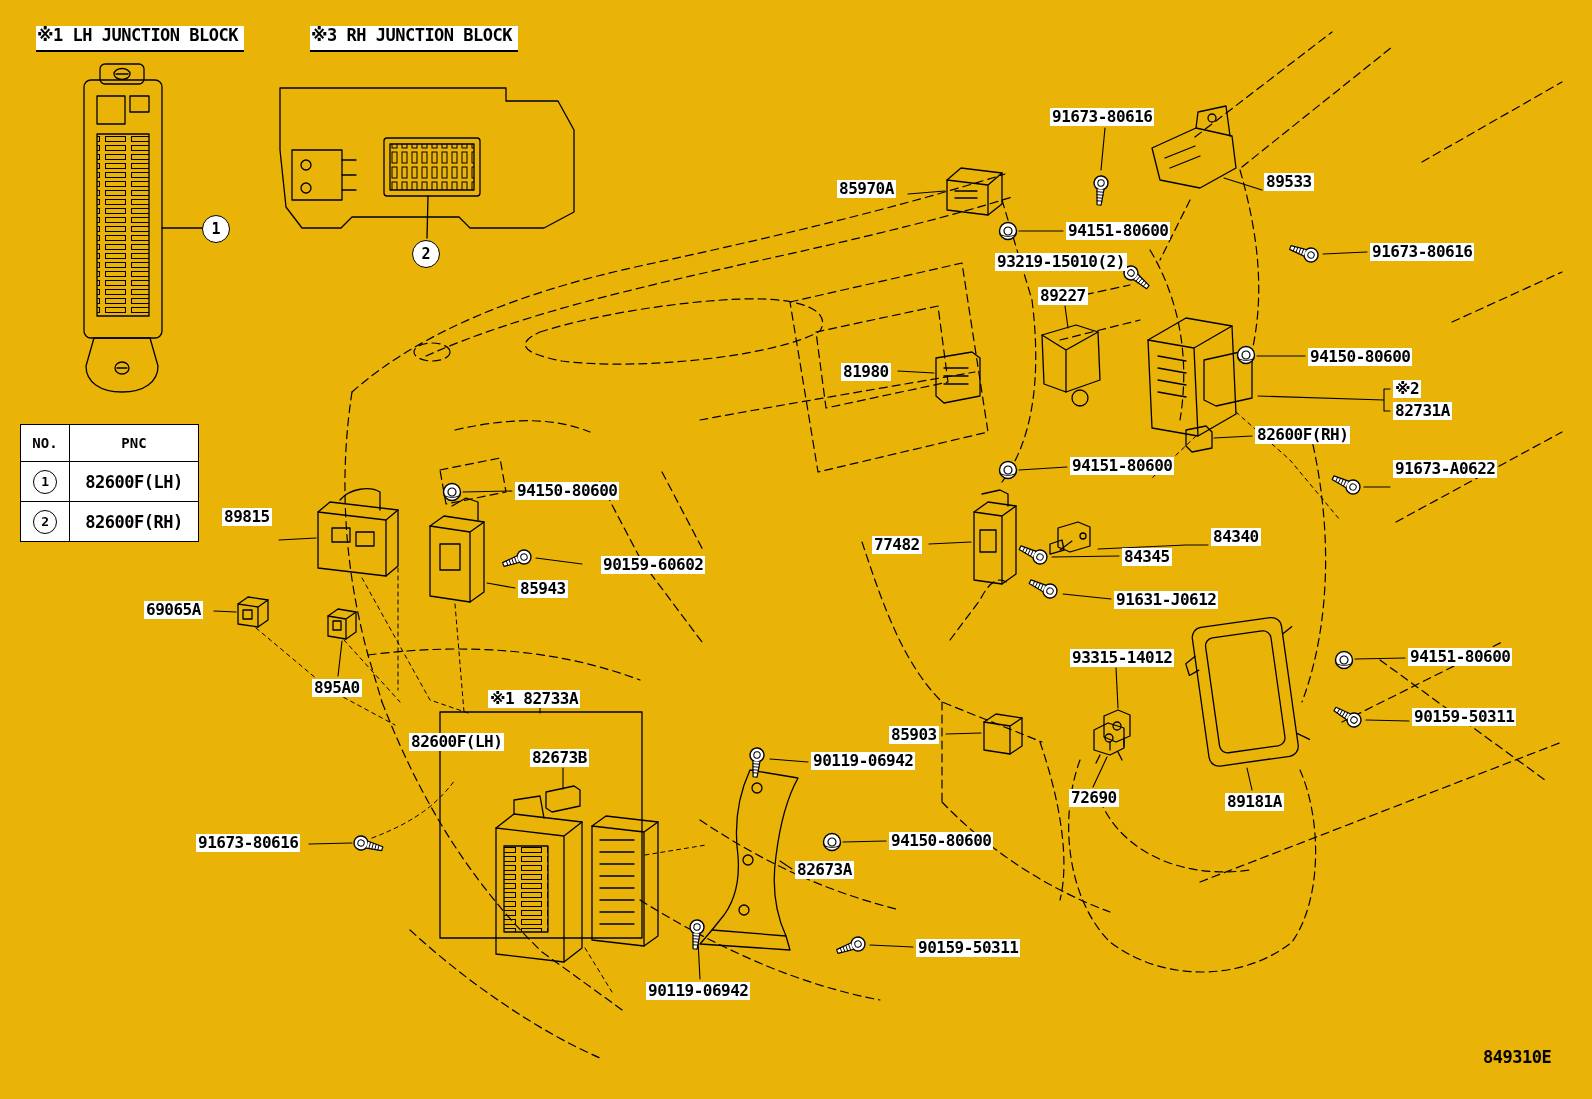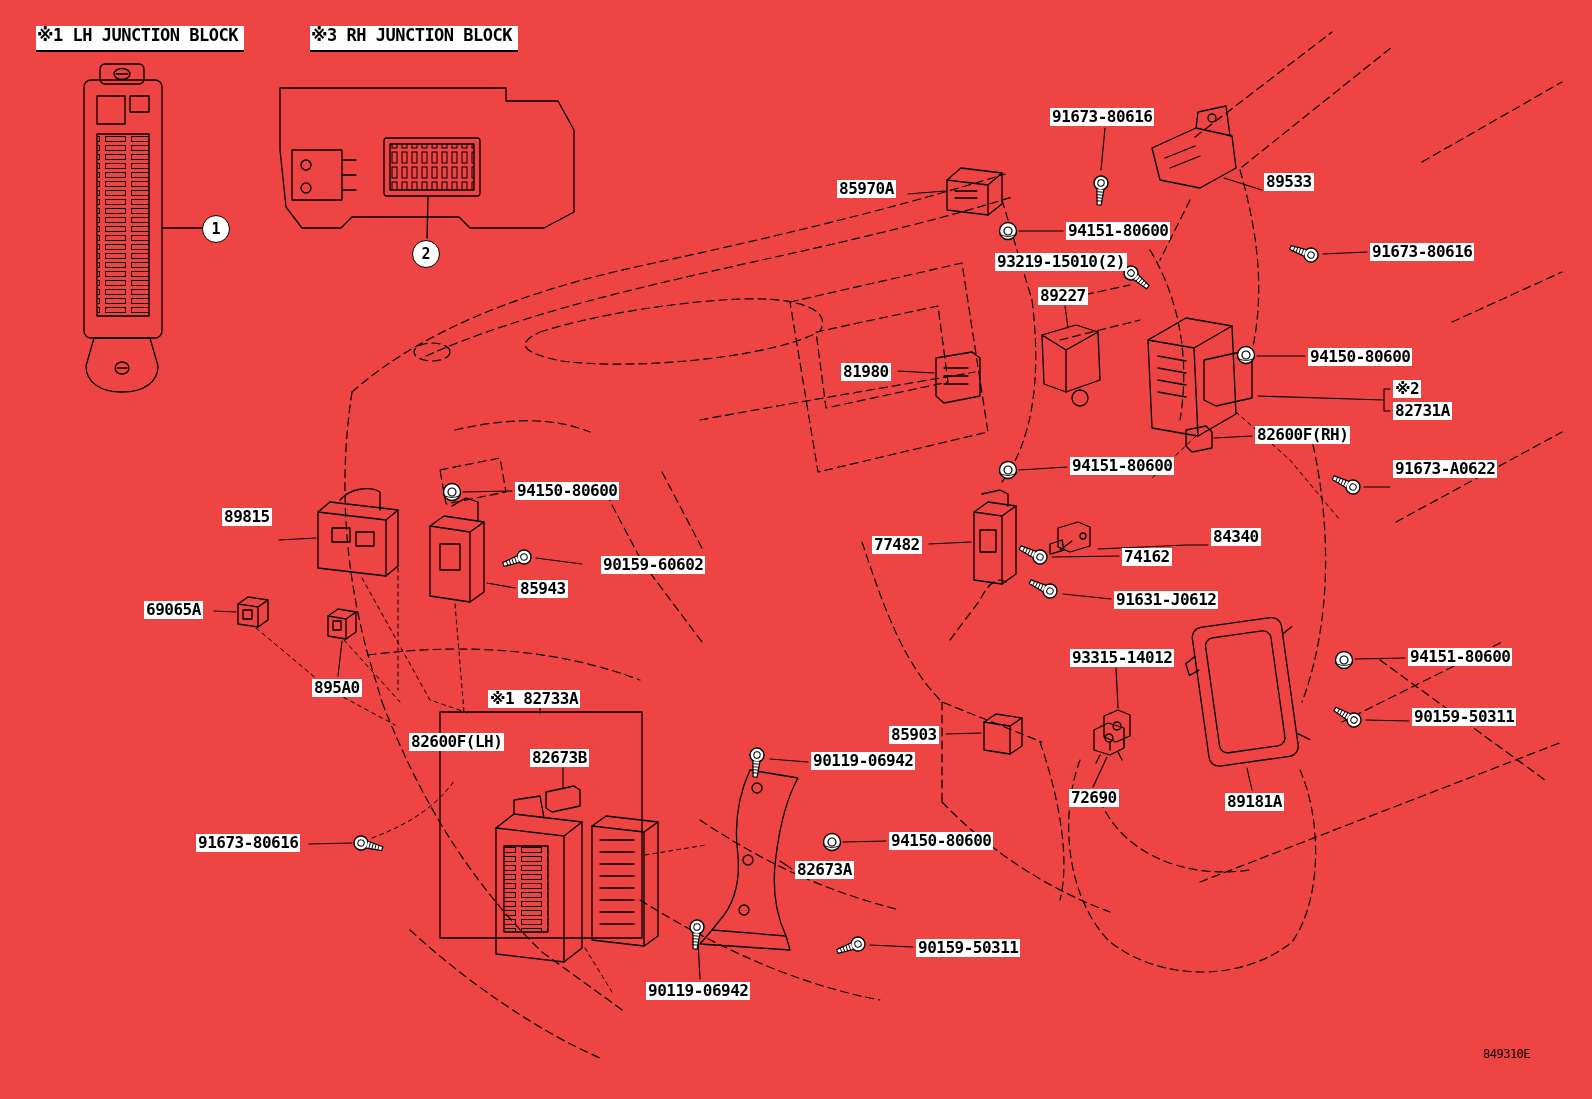--- a/index.html
+++ b/index.html
@@ -1,33 +1,33 @@
 <!DOCTYPE html>
 <html><head>
 <meta charset="utf-8">
 <style>
   html,body{margin:0;padding:0;background:#fff;}
-  .stage{position:relative;width:1592px;height:1099px;background:#ef4444;overflow:hidden;
+  .stage{position:relative;width:1592px;height:1099px;background:#eab308;overflow:hidden;
          font-family:"DejaVu Sans Mono","DejaVu Sans",monospace;color:#000;}
   .art{position:absolute;left:0;top:0;}
   .lbl{position:absolute;font-weight:700;font-size:16px;line-height:1.1;letter-spacing:-0.5px;
        white-space:nowrap;background:#fff;padding:0 2px;}
   .title{position:absolute;font-weight:700;font-size:17px;line-height:1.1;letter-spacing:-0.5px;
          white-space:nowrap;border-bottom:2px solid #000;padding:0 6px 5px 1px;background:#fff;}
   .callout{position:absolute;width:26px;height:26px;border:1.6px solid #000;border-radius:50%;
            display:flex;align-items:center;justify-content:center;font-size:15px;font-weight:700;background:#fff;}
   .pnc-table{position:absolute;left:20px;top:424px;border-collapse:collapse;background:#fff;}
   .pnc-table th,.pnc-table td{border:1.6px solid #000;font-weight:700;text-align:center;vertical-align:middle;}
   .pnc-table th{font-size:14px;height:34px;}
   .pnc-table td{font-size:17px;height:37px;letter-spacing:-0.5px;}
   .col-no{width:46px;}
   .col-pnc{width:126px;}
   .circle-num{display:inline-flex;width:22px;height:22px;border:1.6px solid #000;border-radius:50%;
               align-items:center;justify-content:center;font-size:13px;font-weight:700;}
-  .code{position:absolute;font-weight:400;font-size:12px;letter-spacing:-0.5px;}
+  .code{position:absolute;font-weight:700;font-size:17px;letter-spacing:-0.5px;}
 </style>
 </head>
 <body>
 
 <div class="stage">
 
   <svg class="art" width="1592" height="1099" viewBox="0 0 1592 1099">
     <defs>
       <pattern id="fuseH" width="26" height="9" patternUnits="userSpaceOnUse">
         <rect x="1.5" y="1.5" width="20" height="5" fill="none" stroke="#000" stroke-width="1"></rect>
@@ -287,39 +287,57 @@
       </g>
     </g>
   </svg>
 
   <div class="title" style="left:36px;top:26px">※1 LH JUNCTION BLOCK</div>
   <div class="title" style="left:310px;top:26px">※3 RH JUNCTION BLOCK</div>
 
   <div class="callout" style="left:202px;top:215px">1</div>
   <div class="callout" style="left:412px;top:240px">2</div>
 
+  <table class="pnc-table">
+    <thead>
+      <tr>
+        <th class="col-no">NO.</th>
+        <th class="col-pnc">PNC</th>
+      </tr>
+    </thead>
+    <tbody>
+      <tr>
+        <td><span class="circle-num">1</span></td>
+        <td>82600F(LH)</td>
+      </tr>
+      <tr>
+        <td><span class="circle-num">2</span></td>
+        <td>82600F(RH)</td>
+      </tr>
+    </tbody>
+  </table>
 
   <div class="lbl" style="left:1050px;top:108px">91673-80616</div>
   <div class="lbl" style="left:837px;top:180px">85970A</div>
   <div class="lbl" style="left:1264px;top:173px">89533</div>
   <div class="lbl" style="left:1066px;top:222px">94151-80600</div>
   <div class="lbl" style="left:1370px;top:243px">91673-80616</div>
   <div class="lbl" style="left:995px;top:253px">93219-15010(2)</div>
   <div class="lbl" style="left:1038px;top:287px">89227</div>
   <div class="lbl" style="left:841px;top:363px">81980</div>
   <div class="lbl" style="left:1308px;top:348px">94150-80600</div>
   <div class="lbl" style="left:1393px;top:380px">※2</div>
   <div class="lbl" style="left:1393px;top:402px">82731A</div>
   <div class="lbl" style="left:1255px;top:426px">82600F(RH)</div>
   <div class="lbl" style="left:1070px;top:457px">94151-80600</div>
   <div class="lbl" style="left:1393px;top:460px">91673-A0622</div>
   <div class="lbl" style="left:515px;top:482px">94150-80600</div>
   <div class="lbl" style="left:222px;top:508px">89815</div>
   <div class="lbl" style="left:872px;top:536px">77482</div>
-  <div class="lbl" style="left:1122px;top:548px">74162</div>
+  <div class="lbl" style="left:1122px;top:548px">84345</div>
   <div class="lbl" style="left:1211px;top:528px">84340</div>
   <div class="lbl" style="left:601px;top:556px">90159-60602</div>
   <div class="lbl" style="left:518px;top:580px">85943</div>
   <div class="lbl" style="left:144px;top:601px">69065A</div>
   <div class="lbl" style="left:1114px;top:591px">91631-J0612</div>
   <div class="lbl" style="left:312px;top:679px">895A0</div>
   <div class="lbl" style="left:1070px;top:649px">93315-14012</div>
   <div class="lbl" style="left:488px;top:690px">※1 82733A</div>
   <div class="lbl" style="left:1408px;top:648px">94151-80600</div>
   <div class="lbl" style="left:409px;top:733px">82600F(LH)</div>

